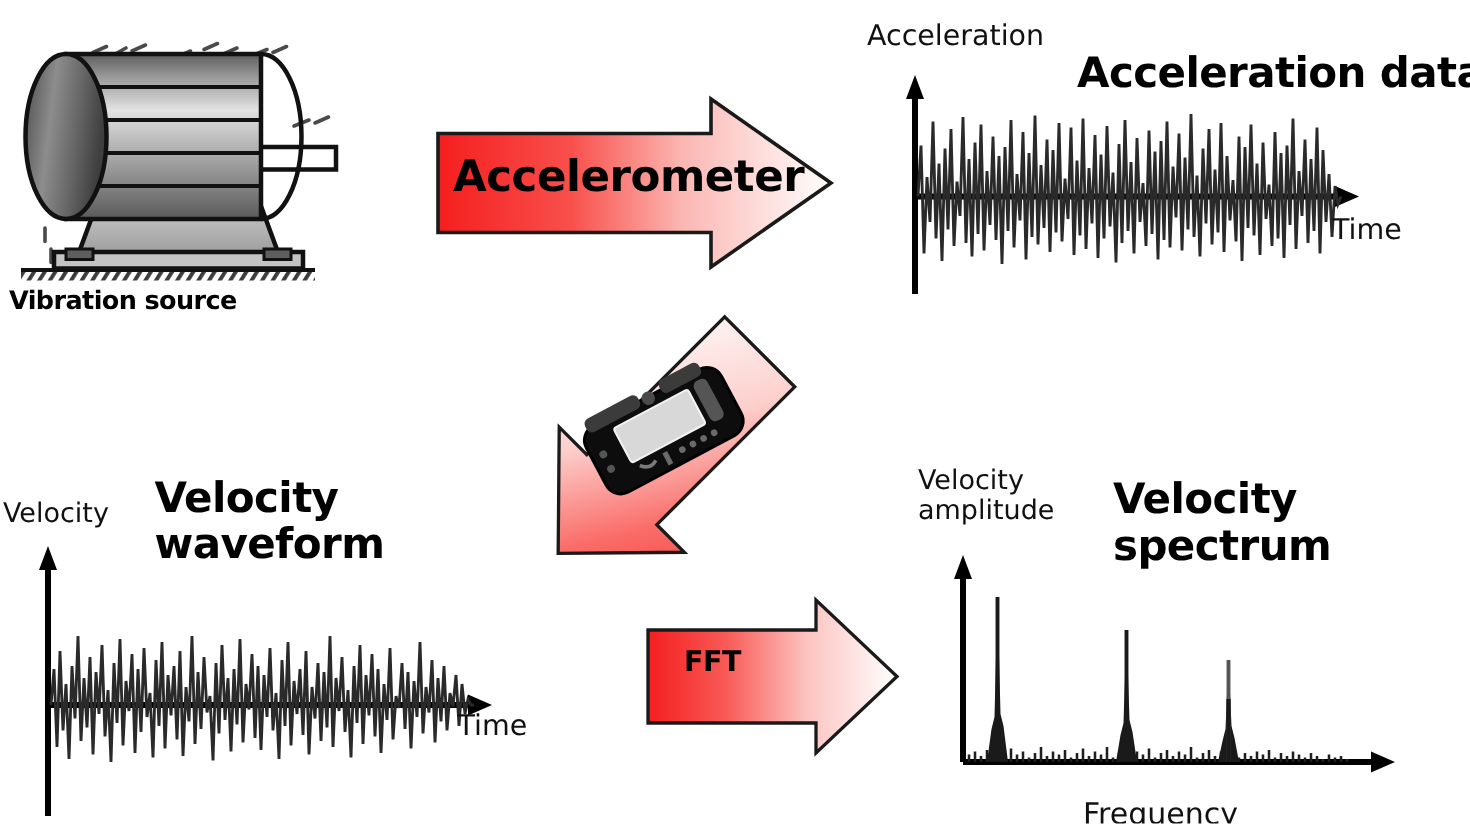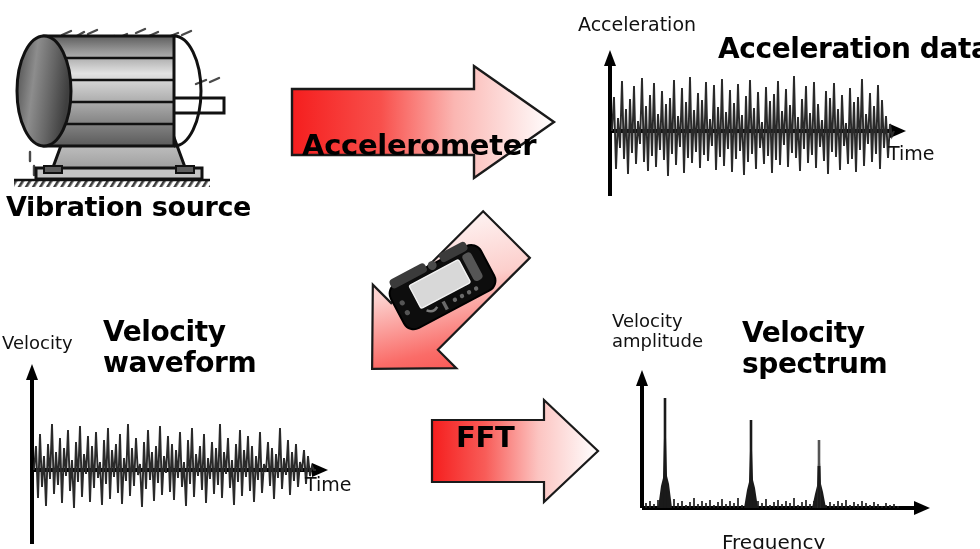--- a/index.html
+++ b/index.html
@@ -45,34 +45,34 @@
   .arrow-label {
     position: absolute;
     font-family: "DejaVu Sans", sans-serif;
     font-weight: bold;
     color: #000;
     white-space: pre;
     letter-spacing: -0.3px;
   }
 
   
-  #vibration-source-caption { left: 6px;  top: 192px;  font-size: 27px; }
+  #vibration-source-caption { left: 6px;  top: 192px;  font-size: 17px; }
   #acceleration-data-title  { left: 718px; top: 33px;  font-size: 28px; }
   #velocity-waveform-title  { left: 103px; top: 316px; font-size: 28px; }
   #velocity-spectrum-title  { left: 742px; top: 317px; font-size: 28px; }
 
   #acc-y-label  { left: 578px; top: 14px;  font-size: 19px; }
   #acc-x-label  { left: 888px; top: 143px; font-size: 19px; }
   #vel-y-label  { left: 2px;   top: 333px; font-size: 18px; }
   #vel-x-label  { left: 305px; top: 474px; font-size: 19px; }
   #spec-y-label { left: 612px; top: 311px; font-size: 18px; text-align: left; }
   #spec-x-label { left: 722px; top: 517px; font-size: 20px; margin-top: 14px; }
 
-  #accelerometer-label { left: 302px; top: 100px; font-size: 29px; margin-top: 28px; }
-  #fft-label           { left: 456px; top: 420px; font-size: 29px; }
+  #accelerometer-label { left: 302px; top: 100px; font-size: 29px; }
+  #fft-label           { left: 456px; top: 430px; font-size: 19px; }
 
   svg { display: block; overflow: visible; }
 </style>
 </head>
 <body>
 
 <div class="stage">
 
   <div class="panel" style="left:0px; top:0px; width:300px; height:230px;">
     <svg width="300" height="230" viewBox="0 0 300 230">

